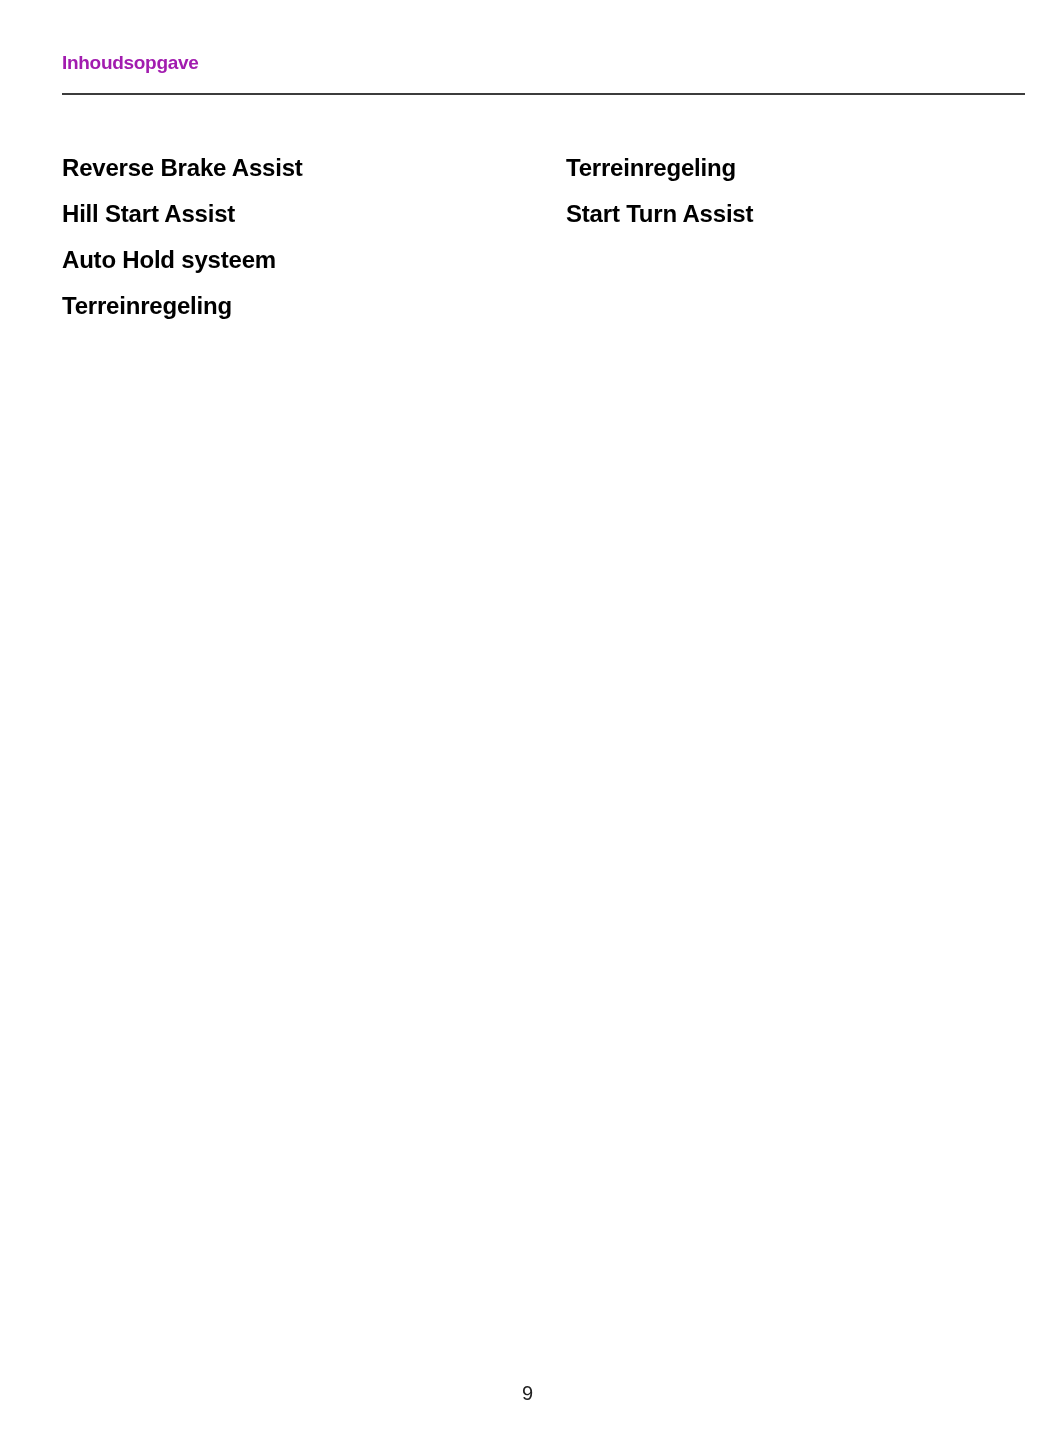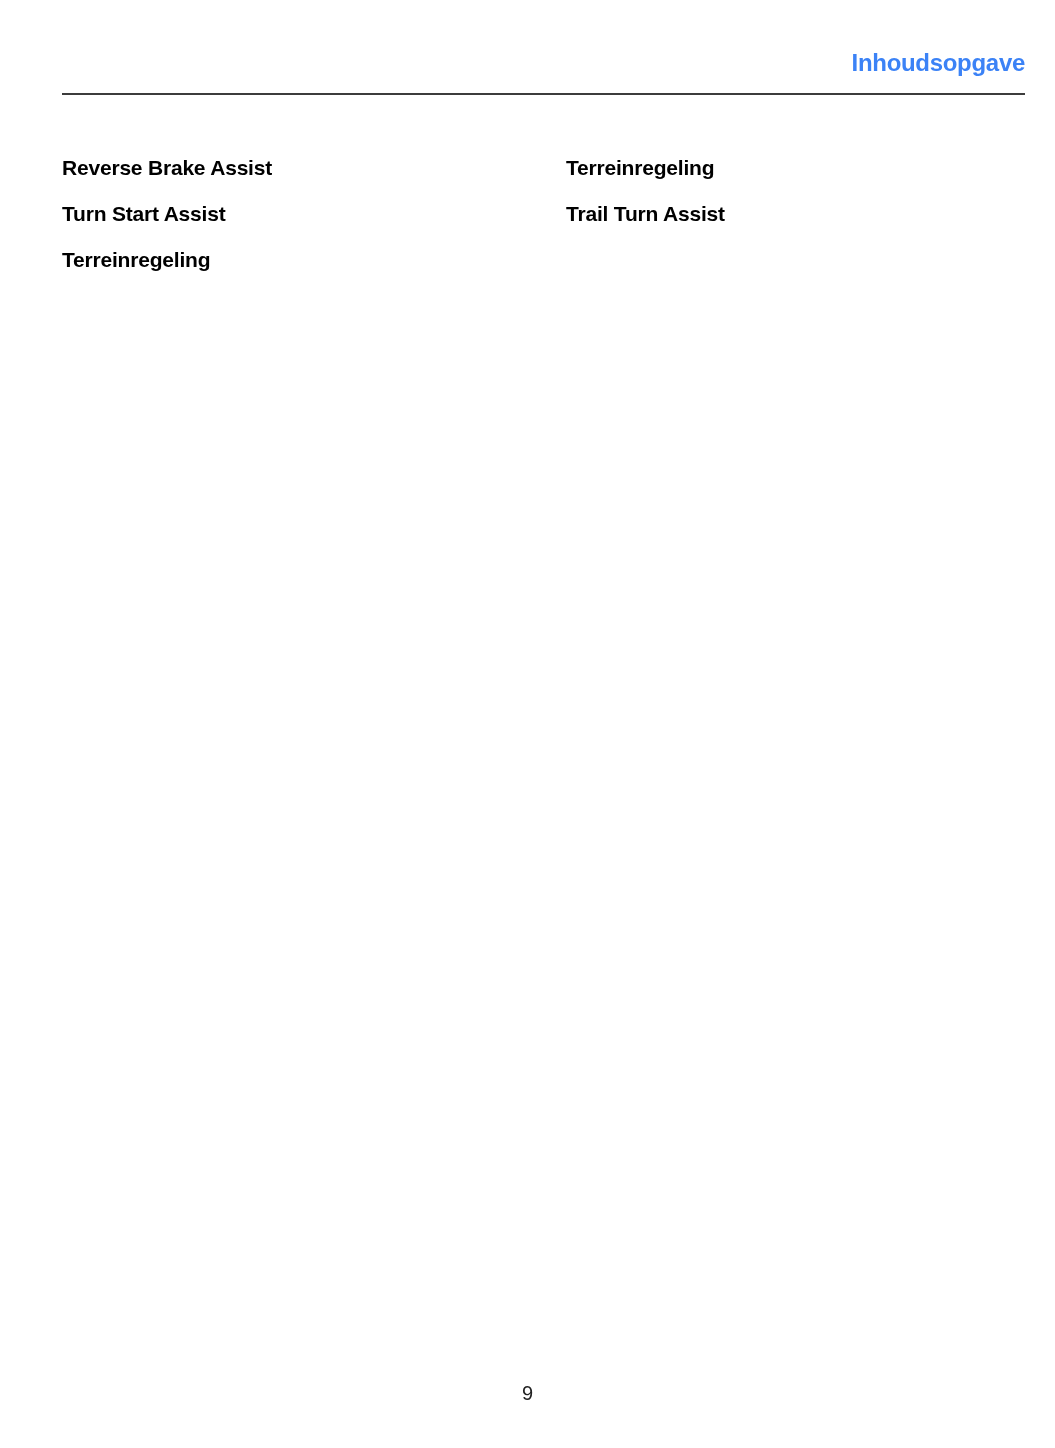--- a/index.html
+++ b/index.html
@@ -7,43 +7,43 @@
     width: 1055px;
     height: 1448px;
     background: #ffffff;
     font-family: "Liberation Sans", sans-serif;
     color: #1c1c1c;
     position: relative;
     overflow: hidden;
   }
   .wrap { padding: 0 30px 0 62px; }
   h1.page-title {
-    text-align: right;
-    font-size: 24px;
+    text-align: left;
+    font-size: 19px;
     font-weight: 800;
-    color: #3b82f6;
+    color: #a21caf;
     line-height: 32px;
     margin: 47px 0 14px 0;
     letter-spacing: -0.3px;
   }
   .rule {
     border: none;
     border-top: 2px solid #3c3c3c;
     margin: 0;
     height: 0;
   }
   .cols {
     display: flex;
     gap: 49px;
     margin-top: 41px;
   }
   .col { width: 455px; flex: none; }
   .col.right { width: 443px; }
   .toc-heading {
-    font-size: 21px;
+    font-size: 24px;
     font-weight: 800;
     color: #000;
     line-height: 28px;
     margin: 18px 0 8px 0;
     letter-spacing: -0.2px;
   }
   .footer {
     position: absolute;
     left: 0;
     bottom: 45px;
@@ -56,25 +56,26 @@
 </style>
 </head>
 <body>
 
 <div class="wrap">
   <h1 class="page-title">Inhoudsopgave</h1>
   <hr class="rule">
   <div class="cols">
     <div class="col left" id="col-0">
         <h2 class="toc-heading">Reverse Brake Assist</h2>
-        <h2 class="toc-heading">Turn Start Assist</h2>
+        <h2 class="toc-heading">Hill Start Assist</h2>
+        <h2 class="toc-heading">Auto Hold systeem</h2>
         <h2 class="toc-heading">Terreinregeling</h2>
       </div>
     <div class="col right" id="col-1">
         <h2 class="toc-heading">Terreinregeling</h2>
-        <h2 class="toc-heading">Trail Turn Assist</h2>
+        <h2 class="toc-heading">Start Turn Assist</h2>
       </div>
   </div>
 </div>
 
 <div class="footer">
   <span>9</span>
 </div>
 
 </body></html>

